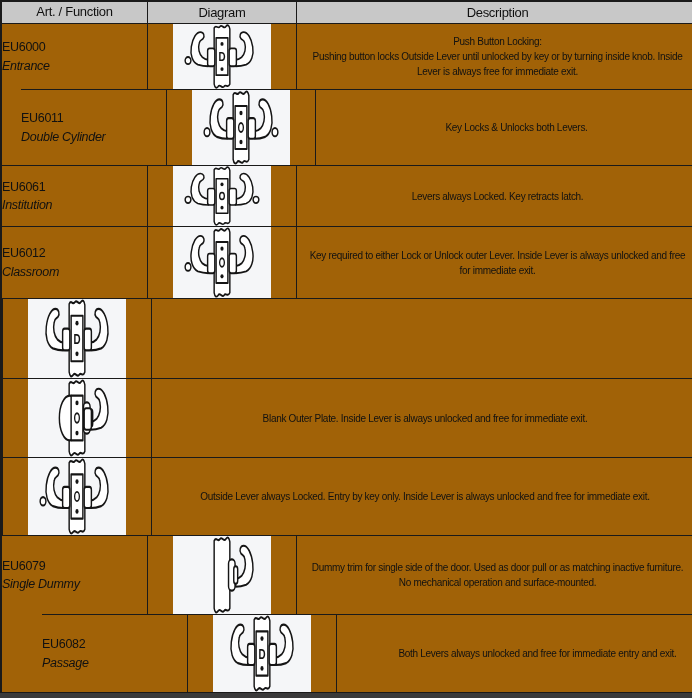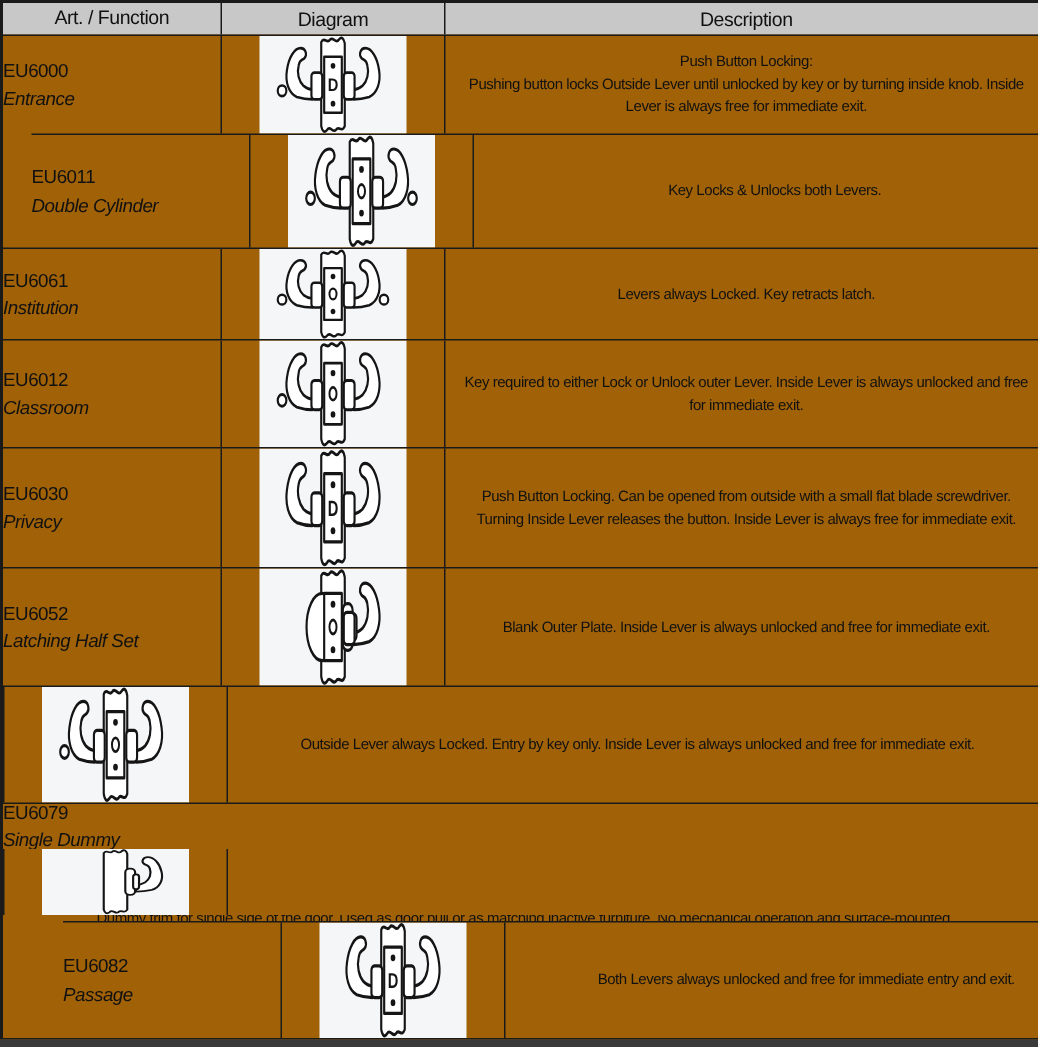--- a/index.html
+++ b/index.html
@@ -149,49 +149,40 @@
               <circle cx="75" cy="55.5" r="2.4" fill="#151515"></circle>
               <ellipse cx="75" cy="40" rx="3.6" ry="4.8" fill="#fff" stroke="#151515" stroke-width="2"></ellipse>
               <circle fill="#fff" stroke="#151515" stroke-width="2.2" stroke-linejoin="round" cx="23" cy="45" r="4.4"></circle>
             </svg>
           </div>
     </div>
     <div class="cell col-desc">Key required to either Lock or Unlock outer Lever. Inside Lever is always unlocked and free for immediate exit.</div>
   </div>
 
   <div class="row body" style="height: 80px;">
-    <div class="cell col-art">
-      <span class="art">EU6030</span>
-      <span class="fn">Privacy</span>
-    </div>
     <div class="cell col-diagram">
       <div class="diagram-bg">
             <svg viewBox="0 0 150 80" preserveAspectRatio="none" xmlns="http://www.w3.org/2000/svg">
               <path fill="#fff" stroke="#151515" stroke-width="2.2" stroke-linejoin="round" d="M 63,5 C 66,0 69,7 72,3 C 75,0 78,7 81,3 C 84,0 86,2 87,6 L 87,74 C 84,80 81,73 78,77 C 75,80 72,73 69,77 C 66,80 64,78 63,74 Z"></path>
               <g transform="translate(150,0) scale(-1,1)">
                 <path fill="#fff" stroke="#151515" stroke-width="2.2" stroke-linejoin="round" d="M 96,52 C 104,52 108,51 112,50 C 120,47 124,38 122,28 C 120,17 114,10 108,10 C 103,10 101,15 104,18 C 106,20 109,19 110,24 C 112,30 110,37 105,41 C 102,43 98,44 96,44 Z"></path>
               </g>
               <path fill="#fff" stroke="#151515" stroke-width="2.2" stroke-linejoin="round" d="M 96,52 C 104,52 108,51 112,50 C 120,47 124,38 122,28 C 120,17 114,10 108,10 C 103,10 101,15 104,18 C 106,20 109,19 110,24 C 112,30 110,37 105,41 C 102,43 98,44 96,44 Z"></path>
               <rect fill="#fff" stroke="#151515" stroke-width="2.2" stroke-linejoin="round" x="53" y="30" width="11" height="22" rx="3"></rect>
               <rect fill="#fff" stroke="#151515" stroke-width="2.2" stroke-linejoin="round" x="86" y="30" width="11" height="22" rx="3"></rect>
               <rect fill="#fff" stroke="#151515" stroke-width="2.2" stroke-linejoin="round" x="66" y="17" width="18" height="46"></rect>
               <circle cx="75" cy="24.5" r="2.4" fill="#151515"></circle>
               <circle cx="75" cy="55.5" r="2.4" fill="#151515"></circle>
               <text x="75" y="45.5" text-anchor="middle" font-family="Liberation Sans, sans-serif" font-size="15" font-weight="700" fill="#151515">D</text>
             </svg>
           </div>
     </div>
-    <div class="cell col-desc">Push Button Locking. Can be opened from outside with a small flat blade screwdriver. Turning Inside Lever releases the button. Inside Lever is always free for immediate exit.</div>
   </div>
 
   <div class="row body" style="height: 79px;">
-    <div class="cell col-art">
-      <span class="art">EU6052</span>
-      <span class="fn">Latching Half Set</span>
-    </div>
     <div class="cell col-diagram">
       <div class="diagram-bg">
             <svg viewBox="0 0 150 80" preserveAspectRatio="none" xmlns="http://www.w3.org/2000/svg">
               <path fill="#fff" stroke="#151515" stroke-width="2.2" stroke-linejoin="round" d="M 63,5 C 66,0 69,7 72,3 C 75,0 78,7 81,3 C 84,0 86,2 87,6 L 87,74 C 84,80 81,73 78,77 C 75,80 72,73 69,77 C 66,80 64,78 63,74 Z"></path>
               <ellipse fill="#fff" stroke="#151515" stroke-width="2.2" stroke-linejoin="round" cx="64" cy="40" rx="16" ry="23"></ellipse>
               <path fill="#fff" stroke="#151515" stroke-width="2.2" stroke-linejoin="round" d="M 96,52 C 104,52 108,51 112,50 C 120,47 124,38 122,28 C 120,17 114,10 108,10 C 103,10 101,15 104,18 C 106,20 109,19 110,24 C 112,30 110,37 105,41 C 102,43 98,44 96,44 Z"></path>
               <rect fill="#fff" stroke="#151515" stroke-width="2.2" stroke-linejoin="round" x="85" y="24" width="10" height="32" rx="4.5"></rect>
               <rect fill="#fff" stroke="#151515" stroke-width="2.2" stroke-linejoin="round" x="93" y="31" width="6" height="18" rx="3"></rect>
               <rect fill="#fff" stroke="#151515" stroke-width="2.2" stroke-linejoin="round" x="86" y="30" width="11" height="22" rx="3"></rect>
               <rect fill="#fff" stroke="#151515" stroke-width="2.2" stroke-linejoin="round" x="66" y="17" width="18" height="46"></rect>
@@ -219,21 +210,21 @@
               <circle cx="75" cy="24.5" r="2.4" fill="#151515"></circle>
               <circle cx="75" cy="55.5" r="2.4" fill="#151515"></circle>
               <ellipse cx="75" cy="40" rx="3.6" ry="4.8" fill="#fff" stroke="#151515" stroke-width="2"></ellipse>
               <circle fill="#fff" stroke="#151515" stroke-width="2.2" stroke-linejoin="round" cx="23" cy="45" r="4.4"></circle>
             </svg>
           </div>
     </div>
     <div class="cell col-desc">Outside Lever always Locked. Entry by key only. Inside Lever is always unlocked and free for immediate exit.</div>
   </div>
 
-  <div class="row body" style="height: 79px; flex-direction: column;">
+  <div class="row body" style="height: 79px;">
     <div class="cell col-art">
       <span class="art">EU6079</span>
       <span class="fn">Single Dummy</span>
     </div>
     <div class="cell col-diagram">
       <div class="diagram-bg">
             <svg viewBox="0 0 150 80" preserveAspectRatio="none" xmlns="http://www.w3.org/2000/svg">
               <path fill="#fff" stroke="#151515" stroke-width="2.2" stroke-linejoin="round" d="M 63,5 C 66,0 69,7 72,3 C 75,0 78,7 81,3 C 84,0 86,2 87,6 L 87,74 C 84,80 81,73 78,77 C 75,80 72,73 69,77 C 66,80 64,78 63,74 Z"></path>
               <path fill="#fff" stroke="#151515" stroke-width="2.2" stroke-linejoin="round" d="M 96,52 C 104,52 108,51 112,50 C 120,47 124,38 122,28 C 120,17 114,10 108,10 C 103,10 101,15 104,18 C 106,20 109,19 110,24 C 112,30 110,37 105,41 C 102,43 98,44 96,44 Z"></path>
               <rect fill="#fff" stroke="#151515" stroke-width="2.2" stroke-linejoin="round" x="85" y="24" width="10" height="32" rx="4.5"></rect>

